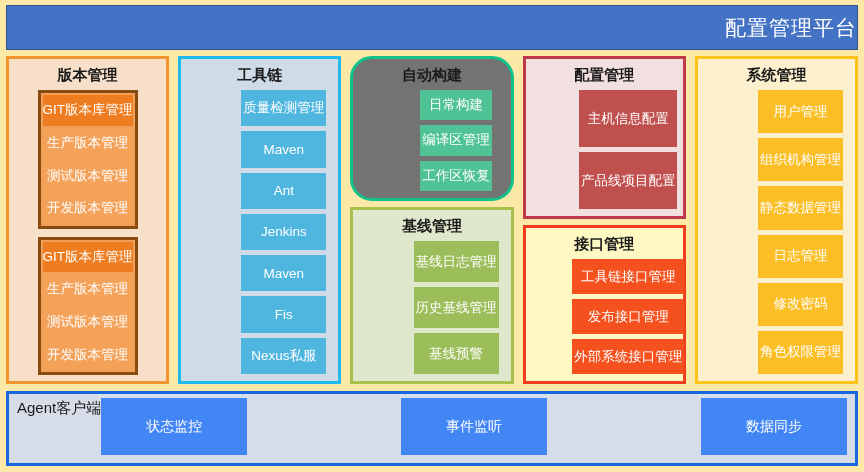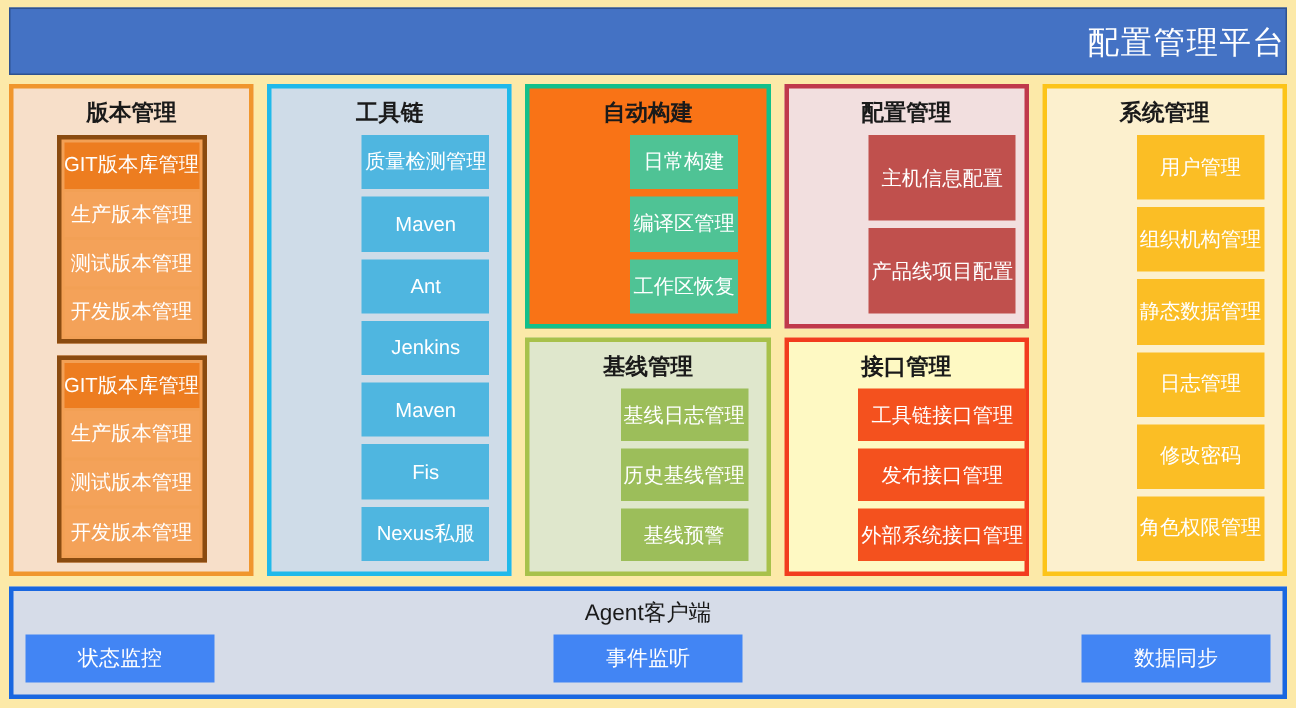--- a/index.html
+++ b/index.html
@@ -115,23 +115,24 @@
   .panel-tool{
     border-color:#20B9EA;
     background:#CFDCE8;
     flex:1 1 0;
   }
   .panel-tool .item{background:#4FB6E0;}
 
   
   .panel-build{
     border-color:#12C08A;
-    background:#f97316;
+    background:#737373;
     flex:0 0 auto;
-    height:163px;
+    height:145px;
+    border-radius:22px;
   }
   .panel-build .item{background:#4FC395;}
 
   
   .panel-baseline{
     border-color:#A8C14B;
     background:#DFE7CC;
     flex:1 1 auto;
   }
   .panel-baseline .item{background:#9CBE5A;}
@@ -162,40 +163,40 @@
   .panel-system .item{background:#FBBE25;}
 
   
   .agent{
     margin-top:7px;
     height:75px;
     box-sizing:border-box;
     flex:none;
     border:3px solid #1967E0;
     background:#D6DCE8;
-    display:flex;flex-direction:column;
+    display:flex;flex-direction:row;
     padding:4px 8px 8px 8px;
   }
   .agent-title{
     text-align:center;
     font-size:15px;
     color:#1a1a1a;
     padding:1px 0 5px 0;
     flex:none;
   }
   .agent-buttons{
     flex:1 1 auto;
     display:flex;
     align-items:stretch;
     justify-content:space-between;
     min-height:0;
   }
   .agent-btn{
     box-sizing:border-box;
-    width:126px;
+    width:146px;
     background:#4285F4;
     color:#FFFFFF;
     font-size:14px;
     display:flex;align-items:center;justify-content:center;
     white-space:nowrap;
   }
 </style>
 </head>
 <body>
 

